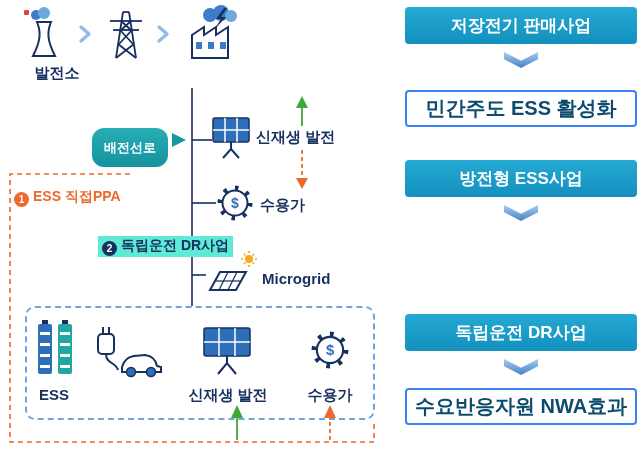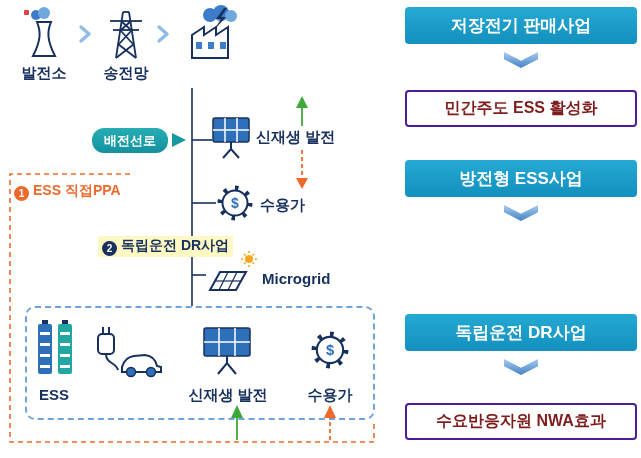--- a/index.html
+++ b/index.html
@@ -11,21 +11,21 @@
   .ann{position:absolute;font-weight:700;font-size:14px;white-space:nowrap;z-index:5}
   .numchip{display:inline-flex;align-items:center;justify-content:center;width:15px;height:15px;border-radius:50%;color:#fff;font-size:10px;font-weight:700;margin-right:4px;vertical-align:-2px}
   .pill{position:absolute;background:linear-gradient(180deg,#27ADB4,#14929F);color:#fff;font-size:13px;font-weight:700;border-radius:12px;display:flex;align-items:center;justify-content:center;z-index:4}
   .bluebox{position:absolute;border:2px dashed #6FA3DC;border-radius:10px;z-index:1}
   .icon{position:absolute;z-index:3}
   .chevtxt{position:absolute;z-index:3}
   
   .flowcol{position:absolute;left:403px;top:0;width:236px;height:458px}
   .flowbox{position:absolute;left:2px;width:232px;height:37px;display:flex;align-items:center;justify-content:center;font-weight:700;border-radius:4px;text-align:center}
   .flowbox.filled{background:linear-gradient(180deg,#25A9D3,#1390BE);color:#fff;font-size:17px}
-  .flowbox.outlined{border:2px solid #4c1d95;color:#7f1d1d;font-size:16px;background:#fff}
+  .flowbox.outlined{border:2px solid #3b82f6;color:#0c4a6e;font-size:20px;background:#fff}
   .chev{position:absolute;left:101px;width:34px;height:16px;background:linear-gradient(180deg,#A6CCEF,#4583C6);
         clip-path:polygon(0 0,50% 55%,100% 0,100% 45%,50% 100%,0 45%)}
 </style>
 </head>
 <body>
 
 <div class="canvas">
 
   <svg class="abs" style="left:0;top:0;z-index:2" width="400" height="458" viewBox="0 0 400 458">
 
@@ -86,48 +86,47 @@
     <circle cx="30" cy="11" r="7" fill="#3D7CC9"></circle>
     <circle cx="41" cy="9" r="8" fill="#3D7CC9"></circle>
     <circle cx="51" cy="12" r="6" fill="#6FA8DC"></circle>
     <polygon points="44,4 36,15 41,15 34,26 46,13 41,13 47,4" fill="#17305E"></polygon>
     <path d="M12 54 V31 L24 23 V31 L36 23 V31 L48 23 V54 Z" fill="#fff" stroke="#17305E" stroke-width="2"></path>
     <rect x="16" y="38" width="6" height="7" fill="#3D7CC9"></rect>
     <rect x="28" y="38" width="6" height="7" fill="#3D7CC9"></rect>
     <rect x="40" y="38" width="6" height="7" fill="#3D7CC9"></rect>
   </svg>
 
-  <div class="lbl" style="left:8px;top:64px;width:72px">발전소</div>
-  <div class="lbl" style="left:94px;top:64px;width:64px">송전망</div>
-
-
-  <div class="pill" style="left:92px;top:128px;width:76px;height:25px">배전선로</div>
+  <div class="lbl" style="left:21px;top:64px;width:72px">발전소</div>
+
+
+  <div class="pill" style="left:92px;top:128px;width:76px;height:39px">배전선로</div>
 
   <svg class="icon" style="left:210px;top:114px" width="42" height="46" viewBox="0 0 42 46">
     <rect x="3" y="4" width="36" height="24" rx="2" fill="#2D6FB8" stroke="#17305E" stroke-width="1.5"></rect>
     <line x1="15" y1="4" x2="15" y2="28" stroke="#fff" stroke-width="1.5"></line>
     <line x1="27" y1="4" x2="27" y2="28" stroke="#fff" stroke-width="1.5"></line>
     <line x1="3" y1="16" x2="39" y2="16" stroke="#fff" stroke-width="1.5"></line>
     <line x1="21" y1="28" x2="21" y2="36" stroke="#17305E" stroke-width="2"></line>
     <path d="M13 44 L21 35 L29 44" fill="none" stroke="#17305E" stroke-width="2"></path>
   </svg>
   <div class="lbl" style="left:256px;top:128px;text-align:left">신재생 발전</div>
 
-  <div class="ann" style="left:14px;top:182px;color:#ED6A2C">
+  <div class="ann" style="left:14px;top:188px;color:#ED6A2C">
     <span class="numchip" style="background:#ED6A2C">1</span><span>ESS 직접PPA</span>
   </div>
 
   <svg class="icon" style="left:216px;top:184px" width="38" height="38" viewBox="0 0 38 38">
     <circle cx="19" cy="19" r="15" fill="none" stroke="#17305E" stroke-width="5" stroke-dasharray="3.5 8.2"></circle>
     <circle cx="19" cy="19" r="12.5" fill="#fff" stroke="#17305E" stroke-width="2"></circle>
     <text x="19" y="24" text-anchor="middle" font-size="14" font-weight="bold" fill="#2D6FB8">$</text>
   </svg>
   <div class="lbl" style="left:260px;top:196px;text-align:left">수용가</div>
 
-  <div class="ann" style="left:98px;top:236px;color:#17305E;background:#fef9c3;padding:1px 4px">
+  <div class="ann" style="left:98px;top:236px;color:#17305E;background:#5eead4;padding:1px 4px">
     <span class="numchip" style="background:#17305E">2</span><span>독립운전 DR사업</span>
   </div>
 
   <svg class="icon" style="left:204px;top:250px" width="54" height="46" viewBox="0 0 54 46">
     <circle cx="45" cy="9" r="4" fill="#F6A81C"></circle>
     <g stroke="#F6A81C" stroke-width="1.6">
       <line x1="45" y1="1" x2="45" y2="3"></line>
         <line x1="45" y1="15" x2="45" y2="17"></line>
       <line x1="37" y1="9" x2="39" y2="9"></line>
         <line x1="51" y1="9" x2="53" y2="9"></line>
@@ -193,16 +192,16 @@
 
     <div class="flowbox filled" style="top:7px">저장전기 판매사업</div>
     <div class="chev" style="top:52px"></div>
     <div class="flowbox outlined" style="top:90px">민간주도 ESS 활성화</div>
 
     <div class="flowbox filled" style="top:160px">방전형 ESS사업</div>
     <div class="chev" style="top:205px"></div>
 
     <div class="flowbox filled" style="top:314px">독립운전 DR사업</div>
     <div class="chev" style="top:359px"></div>
-    <div class="flowbox outlined" style="top:403px">수요반응자원 NWA효과</div>
+    <div class="flowbox outlined" style="top:388px">수요반응자원 NWA효과</div>
 
   </div>
 </div>
 
 </body></html>

